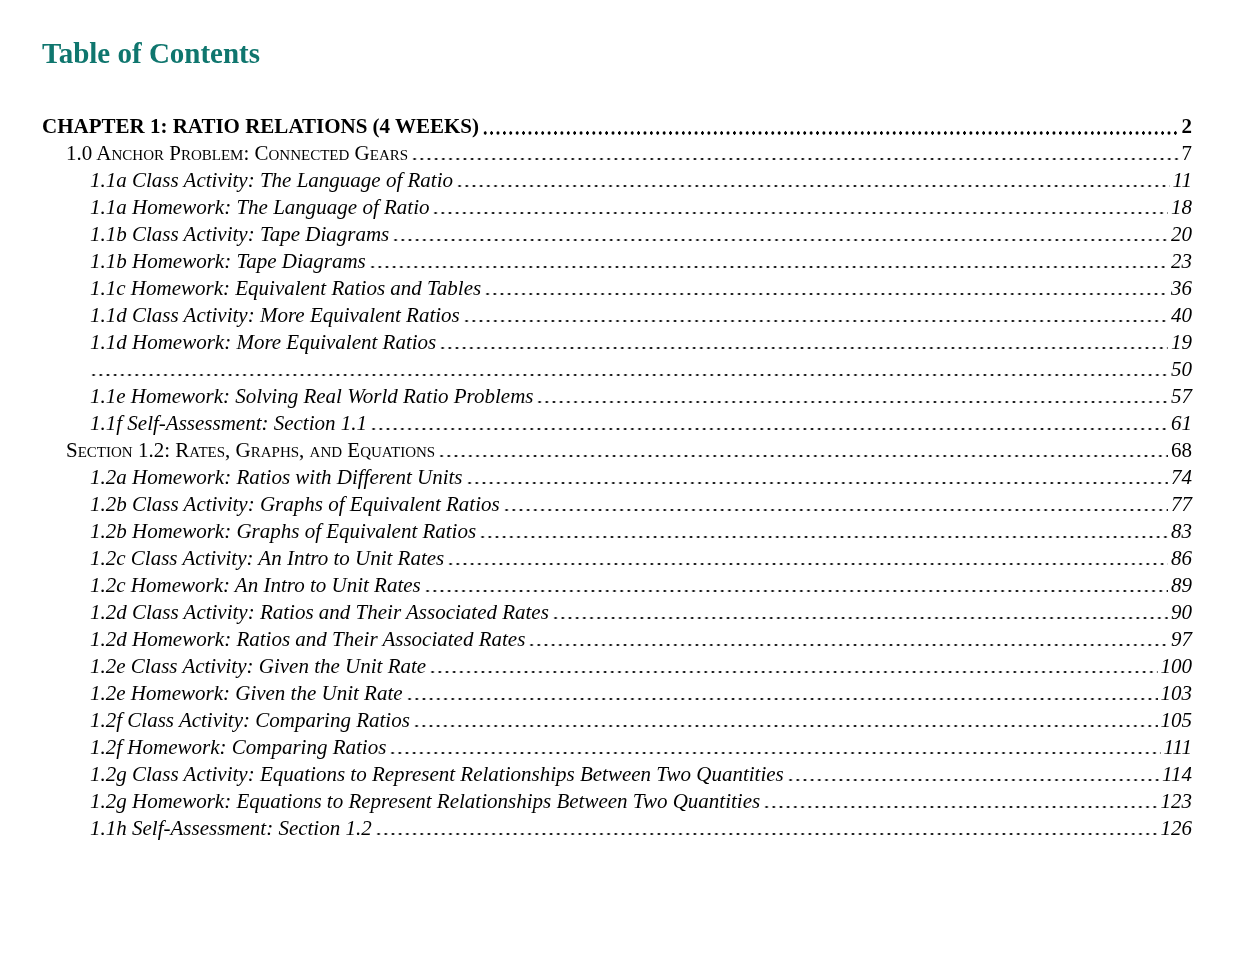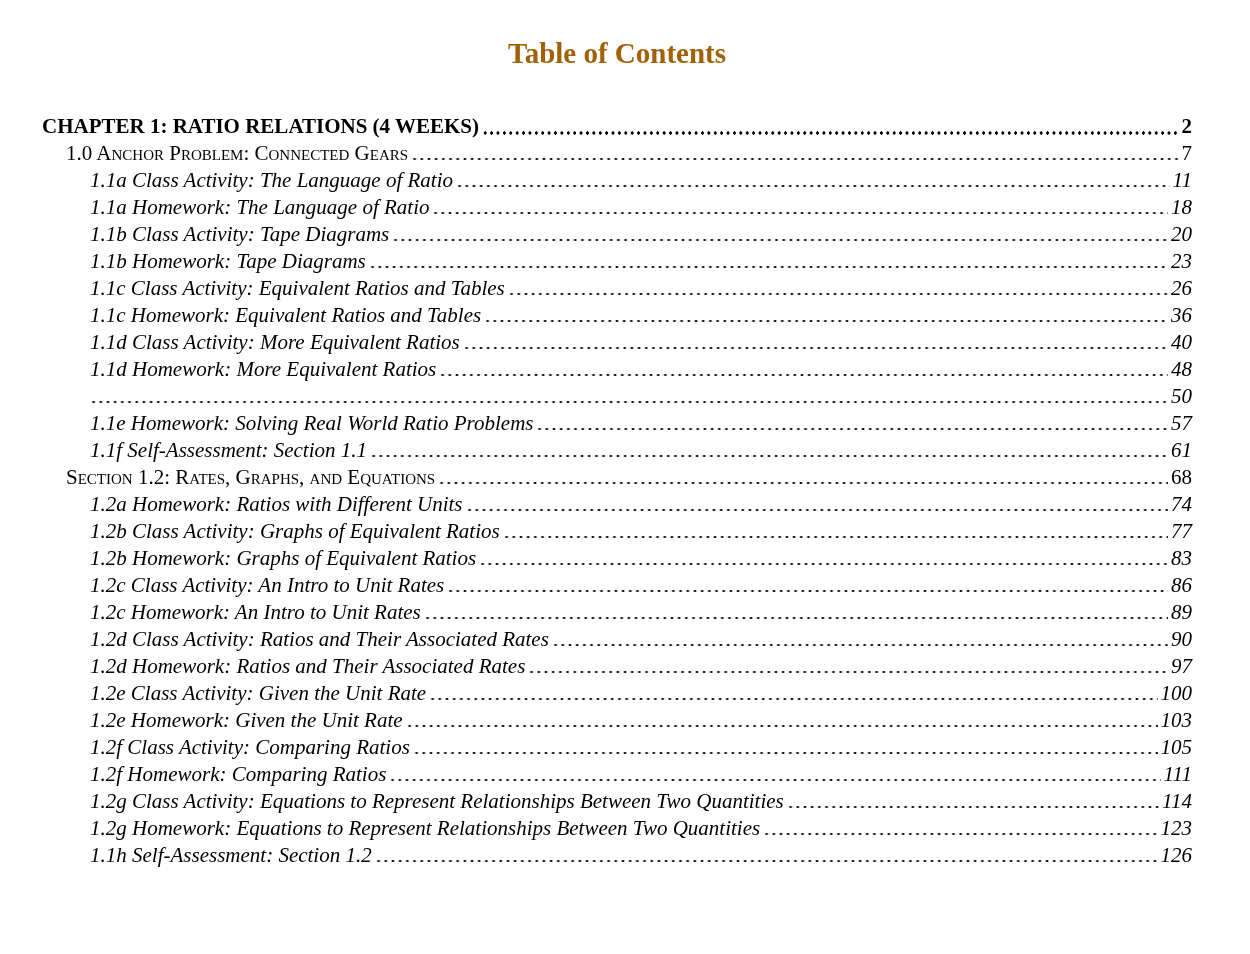--- a/index.html
+++ b/index.html
@@ -63,21 +63,21 @@
   }
   
   .toc-row.level-2 { padding-left: 24px; font-variant: small-caps; }
   
   .toc-row.level-3 { padding-left: 48px; font-style: italic; }
 </style>
 </head>
 <body>
 
 <div class="page" style="color: rgb(0, 0, 0);">
-  <h1 class="doc-title" style="color: #a16207; text-align: center;">Table of Contents</h1>
+  <h1 class="doc-title" style="color: #0f766e;">Table of Contents</h1>
 
   <div class="toc" id="toc-list">
       <div class="toc-row level-1">
     <span class="label">CHAPTER 1: RATIO RELATIONS (4 WEEKS)</span>
     <span class="dots"></span>
     <span class="pagenum">2</span>
   </div>
       <div class="toc-row level-2">
     <span class="label">1.0 Anchor Problem: Connected Gears</span>
     <span class="dots"></span>
@@ -97,38 +97,33 @@
     <span class="label">1.1b Class Activity: Tape Diagrams</span>
     <span class="dots"></span>
     <span class="pagenum">20</span>
   </div>
       <div class="toc-row level-3">
     <span class="label">1.1b Homework: Tape Diagrams</span>
     <span class="dots"></span>
     <span class="pagenum">23</span>
   </div>
       <div class="toc-row level-3">
-    <span class="label">1.1c Class Activity: Equivalent Ratios and Tables</span>
-    <span class="dots"></span>
-    <span class="pagenum">26</span>
-  </div>
-      <div class="toc-row level-3">
     <span class="label">1.1c Homework: Equivalent Ratios and Tables</span>
     <span class="dots"></span>
     <span class="pagenum">36</span>
   </div>
       <div class="toc-row level-3">
     <span class="label">1.1d Class Activity: More Equivalent Ratios</span>
     <span class="dots"></span>
     <span class="pagenum">40</span>
   </div>
       <div class="toc-row level-3">
     <span class="label">1.1d Homework: More Equivalent Ratios</span>
     <span class="dots"></span>
-    <span class="pagenum">48</span>
+    <span class="pagenum">19</span>
   </div>
       <div class="toc-row level-3">
     <span class="dots"></span>
     <span class="pagenum">50</span>
   </div>
       <div class="toc-row level-3">
     <span class="label">1.1e Homework: Solving Real World Ratio Problems</span>
     <span class="dots"></span>
     <span class="pagenum">57</span>
   </div>

